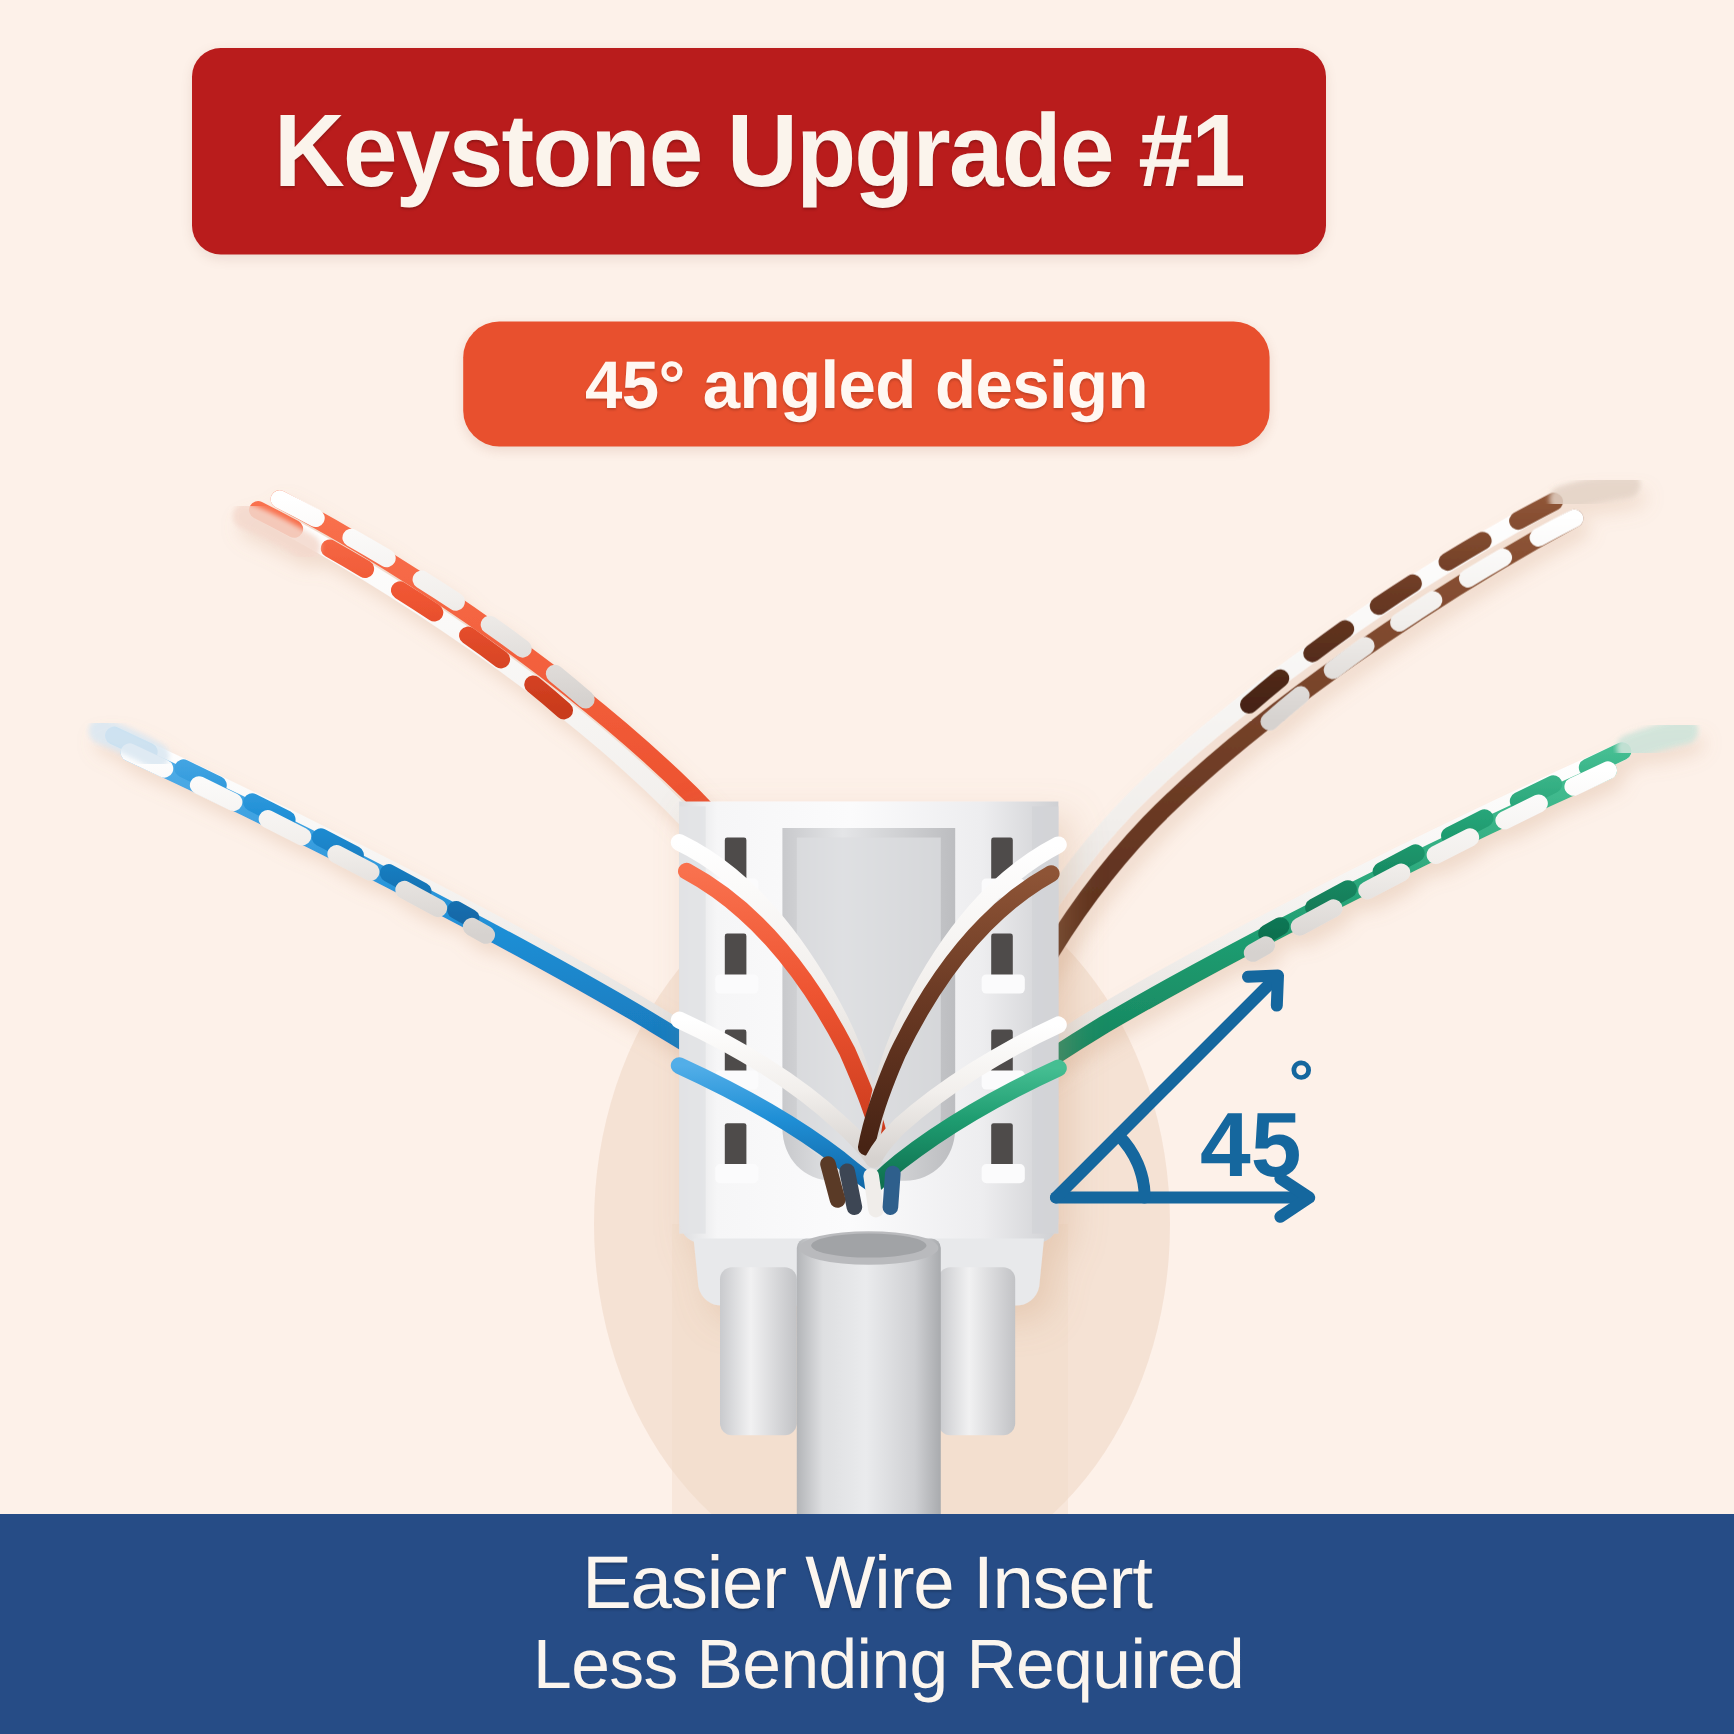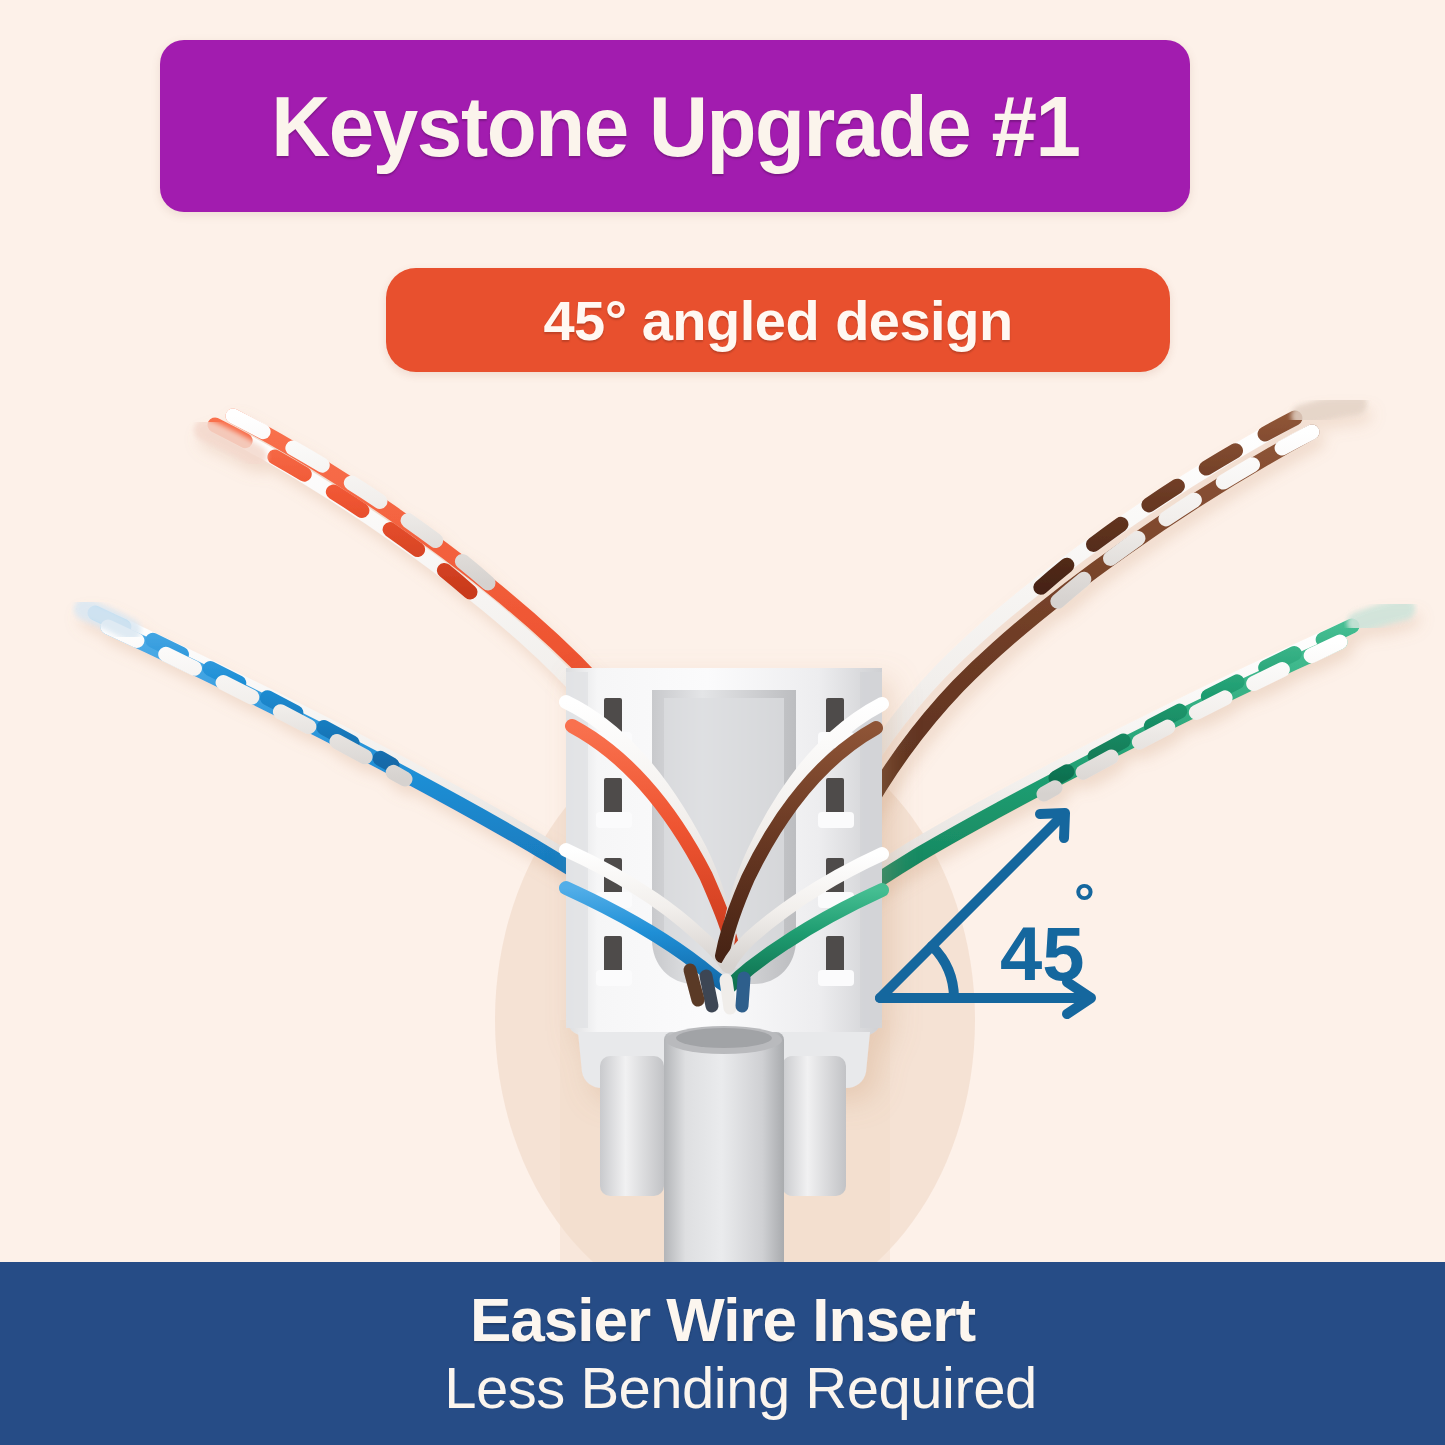--- a/index.html
+++ b/index.html
@@ -8,36 +8,36 @@
     width:1445px;height:1445px;
     background:#FDF1E9;
     font-family:"Liberation Sans", sans-serif;
     overflow:hidden;
     position:relative;
   }
   #stage{position:absolute;inset:0;width:1445px;height:1445px;overflow:hidden;}
 
   
   .title-banner{
-    position:absolute;left:160px;top:40px;width:1030px;height:172px;
-    background:#a21caf;border-radius:24px;
+    position:absolute;left:160px;top:40px;width:945px;height:172px;
+    background:#b91c1c;border-radius:24px;
     display:flex;align-items:center;justify-content:center;
     box-shadow:0 3px 10px rgba(120,80,60,.13);
     z-index:40;
   }
   .title-banner .txt{
     color:#FBF4EC;font-size:86px;font-weight:700;letter-spacing:-1.5px;
     line-height:1;white-space:nowrap;
     text-shadow:0 2px 2px rgba(0,0,0,.22);
     transform:scaleX(.95);
   }
 
   
   .badge{
-    position:absolute;left:386px;top:268px;width:784px;height:104px;
+    position:absolute;left:386px;top:268px;width:672px;height:104px;
     background:#E8502E;border-radius:30px;
     display:flex;align-items:center;justify-content:center;
     box-shadow:0 3px 9px rgba(150,80,50,.14);
     z-index:40;
   }
   .badge .b-strong{
     color:#FFF8F2;font-size:56px;font-weight:700;letter-spacing:-.5px;
     text-shadow:0 2px 2px rgba(0,0,0,.18);
   }
   .badge .b-light{
@@ -47,21 +47,21 @@
   }
 
   
   .bottom-banner{
     position:absolute;left:0;top:1262px;width:1445px;height:183px;
     background:#264C86;
     display:flex;flex-direction:column;align-items:center;justify-content:center;
     z-index:60;
   }
   .bottom-banner .bb-strong{
-    color:#FCF6EF;font-size:62px;font-weight:700;letter-spacing:-1px;line-height:1.05;
+    color:#FCF6EF;font-size:62px;font-weight:400;letter-spacing:-1px;line-height:1.05;
     text-shadow:0 2px 2px rgba(0,0,0,.2);
   }
   .bottom-banner .bb-light{
     color:#FBF5EE;font-size:58px;font-weight:400;letter-spacing:-.5px;line-height:1.1;
     margin-top:4px;
     margin-left:36px;
   }
 
   
   .photo{position:absolute;left:0;top:380px;width:1445px;height:900px;z-index:10;}

